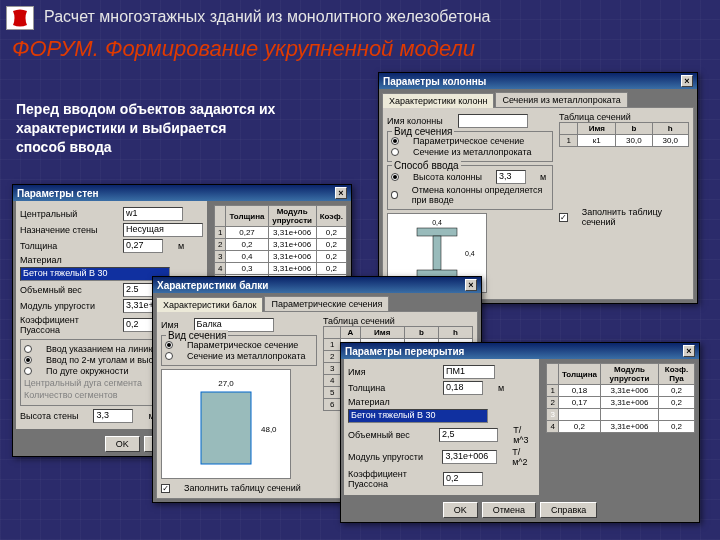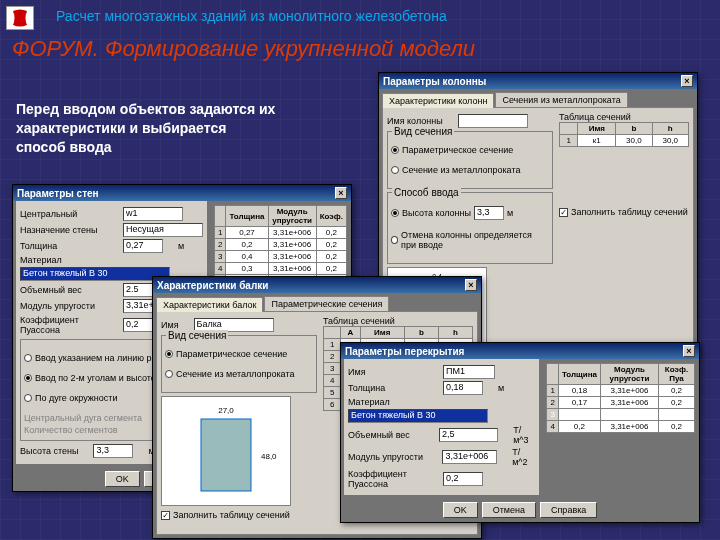--- a/index.html
+++ b/index.html
@@ -12,37 +12,37 @@
     font-family: Arial, sans-serif;
     position: relative;
     overflow: hidden;
   }
   .logo {
     position: absolute; top: 6px; left: 6px;
     width: 28px; height: 24px; background: #fff;
     border: 1px solid #999; display: flex; align-items: center; justify-content: center;
   }
   .logo svg { width: 20px; height: 20px; }
-  .top-title { position: absolute; top: 8px; left: 56px; color: #0ea5e9; font-size: 14px; }
+  .top-title { position: absolute; top: 8px; left: 44px; color: #e5e5e5; font-size: 16px; }
   .main-title { position: absolute; top: 36px; left: 12px; color: #e03a00; font-size: 22px; font-style: italic; font-weight: normal; }
   .intro { position: absolute; top: 100px; left: 16px; width: 260px; color: #fff; font-size: 14px; font-weight: bold; line-height: 1.35; }
 
   .dlg { position: absolute; background: #737373; border: 1px solid #000; box-shadow: 2px 2px 6px rgba(0,0,0,0.5); font-size: 9px; color: #000; }
   .titlebar { background: linear-gradient(#0a246a,#3a6ea5); color: #fff; font-size: 10px; font-weight: bold; padding: 2px 4px; display: flex; justify-content: space-between; align-items: center; }
   .titlebar .x { width: 12px; height: 12px; background: #d4d0c8; color: #000; font-size: 9px; text-align: center; line-height: 11px; border: 1px solid #fff; border-right-color:#404040; border-bottom-color:#404040; }
   .tabs { display: flex; margin: 3px 3px 0 3px; }
   .tab { background: #d4d0c8; border: 1px solid #808080; border-bottom: none; padding: 2px 6px; font-size: 9px; margin-right: 1px; }
   .tab.active { background: #ece9d8; position: relative; top: 1px; }
   .panel { margin: 0 3px 3px 3px; border: 1px solid #808080; background: #d4d0c8; padding: 4px; }
   .row { display: flex; align-items: center; margin: 2px 0; gap: 15px; }
   .lbl { font-size: 9px; }
   .inp { background: #fff; border: 1px solid #808080; border-top-color:#404040; border-left-color:#404040; height: 14px; font-size: 9px; padding: 0 2px; }
   .grp { border: 1px solid #808080; padding: 3px; margin: 3px 0; position: relative; }
   .grp-title { position: absolute; top: -6px; left: 4px; background: #d4d0c8; padding: 0 2px; font-size: 10px; }
-  .radio, .chk { font-size: 9px; display: flex; align-items: center; gap: 3px; margin: 10px 0; }
+  .radio, .chk { font-size: 9px; display: flex; align-items: center; gap: 14px; margin: 1px 0; }
   .radio .dot { width: 8px; height: 8px; border: 1px solid #404040; border-radius: 50%; background: #fff; display: inline-flex; align-items: center; justify-content: center; }
   .radio.sel .dot::after { content:''; width:4px; height:4px; background:#000; border-radius:50%; }
   .chk .box { width: 9px; height: 9px; border: 1px solid #404040; background: #fff; display:inline-flex; align-items:center; justify-content:center; font-size:8px; }
   .btn { background: #d4d0c8; border: 1px solid #fff; border-right-color:#404040; border-bottom-color:#404040; padding: 2px 10px; font-size: 9px; }
   .btns { display: flex; gap: 4px; justify-content: center; padding: 4px; }
   .tbl { border-collapse: collapse; font-size: 8px; }
   .tbl th, .tbl td { border: 1px solid #808080; padding: 1px 3px; background: #fff; text-align: center; }
   .tbl th { background: #d4d0c8; }
   .tbl .rh { background: #d4d0c8; }
   .section-shape { background:#fff; border:1px solid #808080; display:flex; align-items:center; justify-content:center; }

